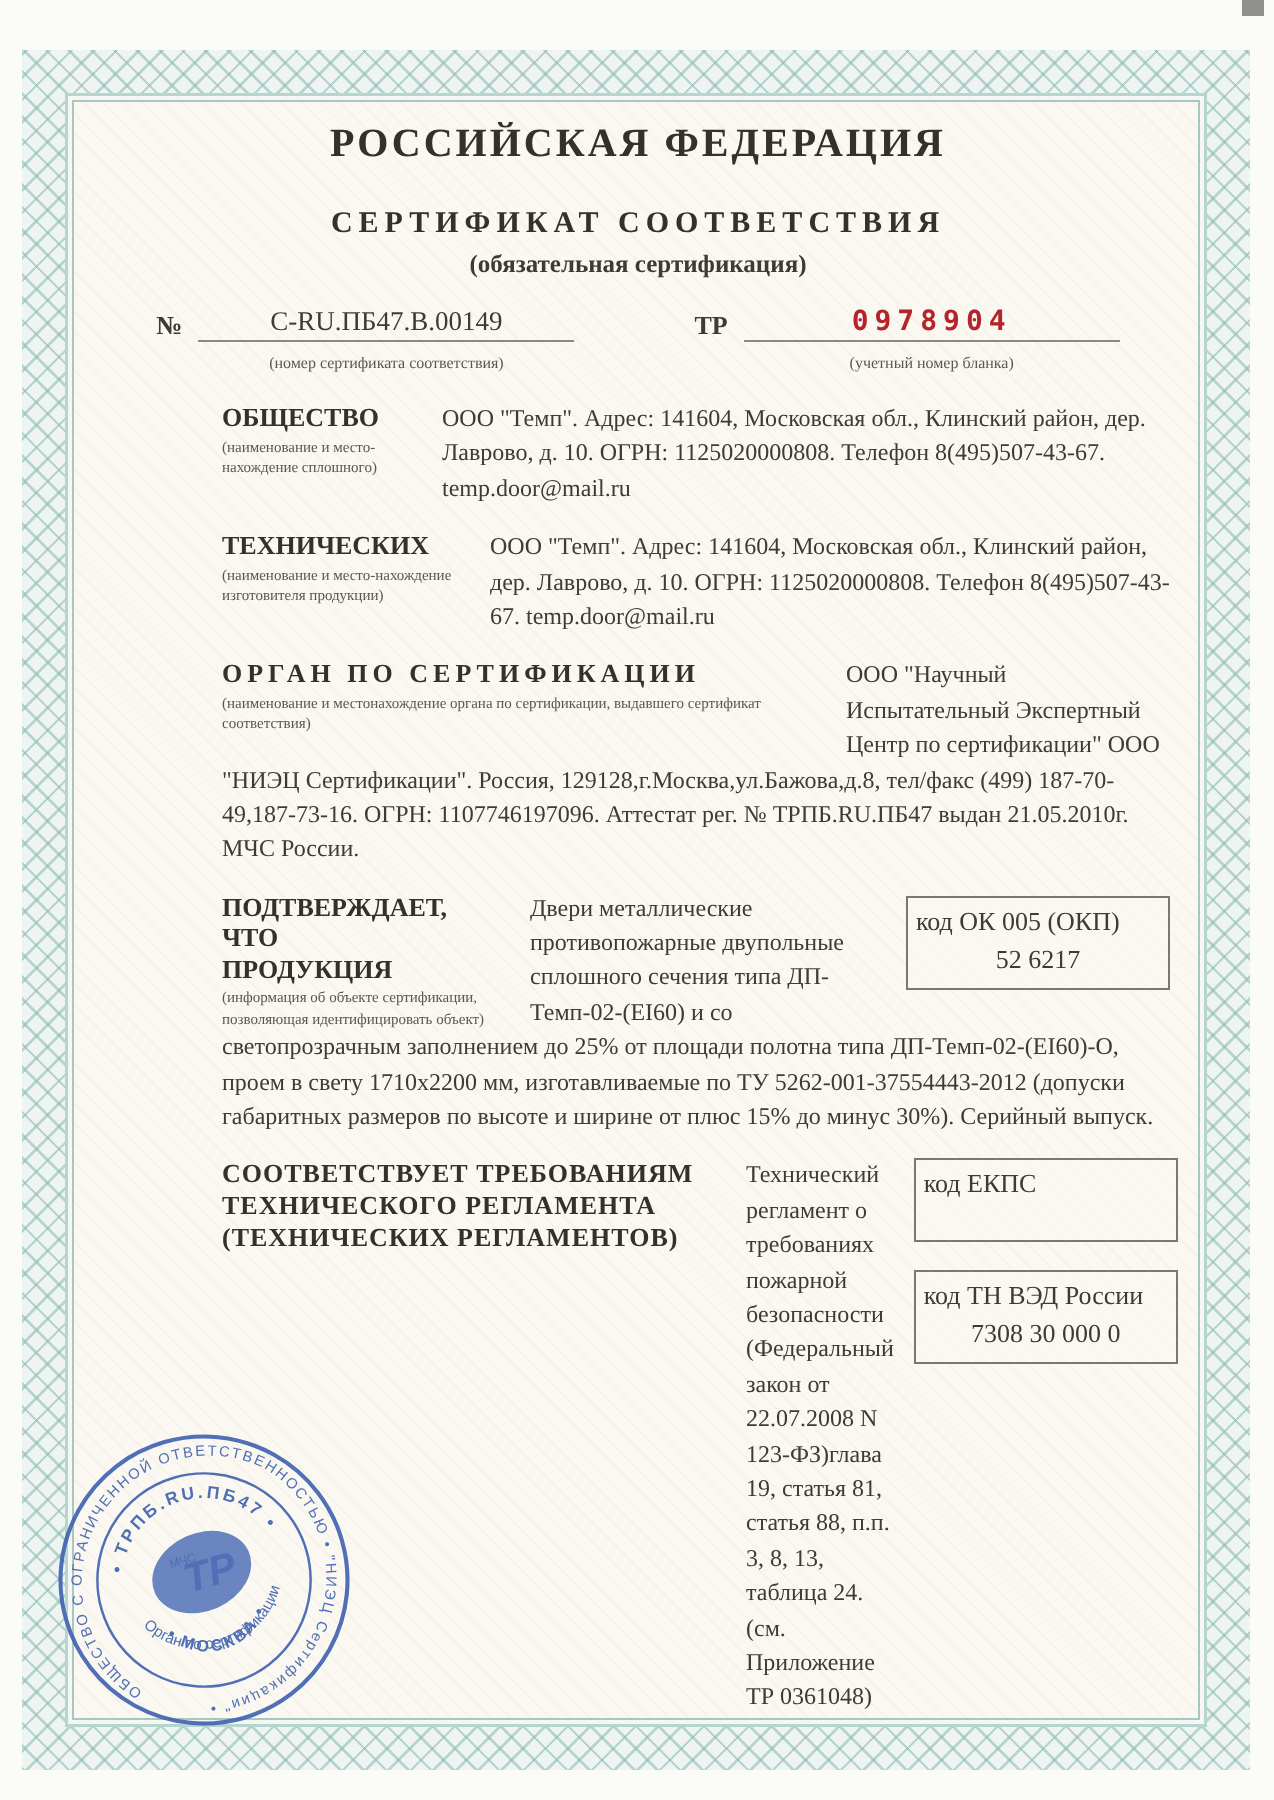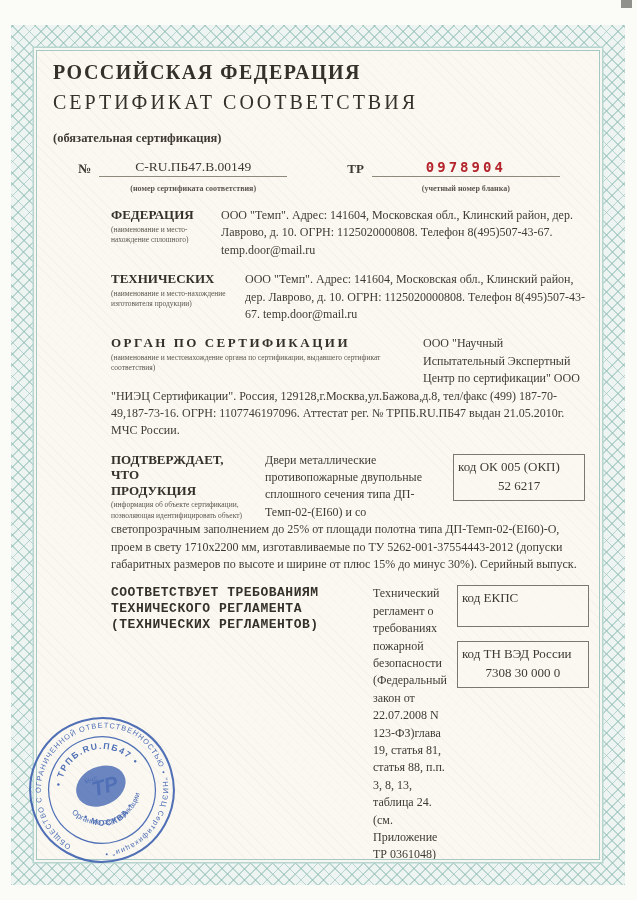--- a/index.html
+++ b/index.html
@@ -20,52 +20,52 @@
   }
   .cert-inner {
     position:absolute; inset:25px; background:#faf8f1;
     border:1px solid #a5c9c2;
     box-shadow: 0 0 0 2px #f6f7f2, 0 0 0 3.5px #b7d5cf;
     padding:10px 14px 0 74px; overflow:hidden;
     background-image: repeating-linear-gradient(45deg, rgba(205,203,188,.12) 0 1px, transparent 1px 7px);
   }
 
   
-  .head { margin-left:-58px; }
+  .head { text-align:center; margin-left:-58px; }
   .h-country { font-size:20px; font-weight:bold; letter-spacing:1.5px; color:#34302a; }
-  .h-title   { font-size:20px; font-weight:normal; letter-spacing:3px; color:#34302a; margin-top:7px; }
-  .h-sub     { font-size:12.5px; font-weight:bold; margin-top:17px; }
+  .h-title   { font-size:15px; font-weight:bold; letter-spacing:3px; color:#34302a; margin-top:20px; }
+  .h-sub     { font-size:12.5px; font-weight:bold; margin-top:4px; }
 
   .numrow { display:flex; justify-content:center; gap:60px; margin:13px 0 6px -58px; }
   .numgroup { display:flex; align-items:flex-start; }
   .npfx { font-weight:bold; font-size:13px; margin:2px 8px 0 0; }
   .nstack { display:inline-block; text-align:center; }
   .nval { display:block; min-width:168px; border-bottom:1px solid #8f897c; font-size:13.5px; padding:0 10px 1px; }
   .nval.red { color:#b5242c; font-family:"DejaVu Sans Mono",monospace; font-weight:bold; letter-spacing:3px; font-size:14px; }
-  .ncap { font-size:8px; color:#5c574e;font-weight:bold; }
+  .ncap { font-size:8px; color:#5c574e; }
 
   
   .sec { display:flow-root; margin-top:12px; }
   .lbl { float:left; margin-right:14px; }
   .lbl-title { font-weight:bold; font-size:13px; color:#34302a; line-height:1.2; }
   .sub { font-size:7.5px; color:#5c574e; line-height:1.35; margin-top:2px; }
   .txt { font-size:12px; line-height:1.45; text-align:left; }
   .sec-app .lbl { width:96px; }
   .sec-man .lbl { width:120px; }
   .sec-organ .lbl { width:298px; }
   .sec-organ .lbl-title { letter-spacing:2.5px; }
   .sec-prod .lbl { width:140px; }
   .sec-prod .codes { float:right; width:132px; margin:2px 0 6px 10px; }
   .codebox { border:1px solid #7d786f; padding:4px 4px 6px; font-size:13px; background:rgba(250,248,241,.6); }
   .cb-val { text-align:center; margin-top:3px; }
   .codebox.empty { min-height:30px; }
   .codebox + .codebox { margin-top:14px; }
 
   .sec-comp { display:flex; gap:10px; }
-  .sec-comp .c-lbl { width:252px; flex:none;font-family:Liberation Mono, monospace; }
+  .sec-comp .c-lbl { width:252px; flex:none; }
   .sec-comp .c-lbl .lbl-title { letter-spacing:.5px; }
   .sec-comp .c-txt { flex:1; }
   .sec-comp .c-codes { width:132px; flex:none; }
 
   
   .stamp { position:absolute; left:20px; top:708px; width:164px; height:164px; }
   .stamp text { fill:#3e61b0; font-family:"Liberation Sans","DejaVu Sans",sans-serif; }
 </style>
 </head>
 <body>
@@ -94,21 +94,21 @@
           <span class="npfx">ТР</span>
           <span class="nstack">
             <span class="nval red">0978904</span>
             <span class="ncap">(учетный номер бланка)</span>
           </span>
         </div>
       </div>
 
       <div class="sec sec-app">
         <div class="lbl">
-          <div class="lbl-title">ФЕДЕРАЦИЯ</div>
+          <div class="lbl-title">ОБЩЕСТВО</div>
           <div class="sub">(наименование и место-нахождение сплошного)</div>
         </div>
         <div class="txt">ООО "Темп". Адрес: 141604, Московская обл., Клинский район, дер. Лаврово, д. 10. ОГРН: 1125020000808. Телефон 8(495)507-43-67. temp.door@mail.ru</div>
       </div>
 
       <div class="sec sec-man">
         <div class="lbl">
           <div class="lbl-title">ТЕХНИЧЕСКИХ</div>
           <div class="sub">(наименование и место-нахождение изготовителя продукции)</div>
         </div>

